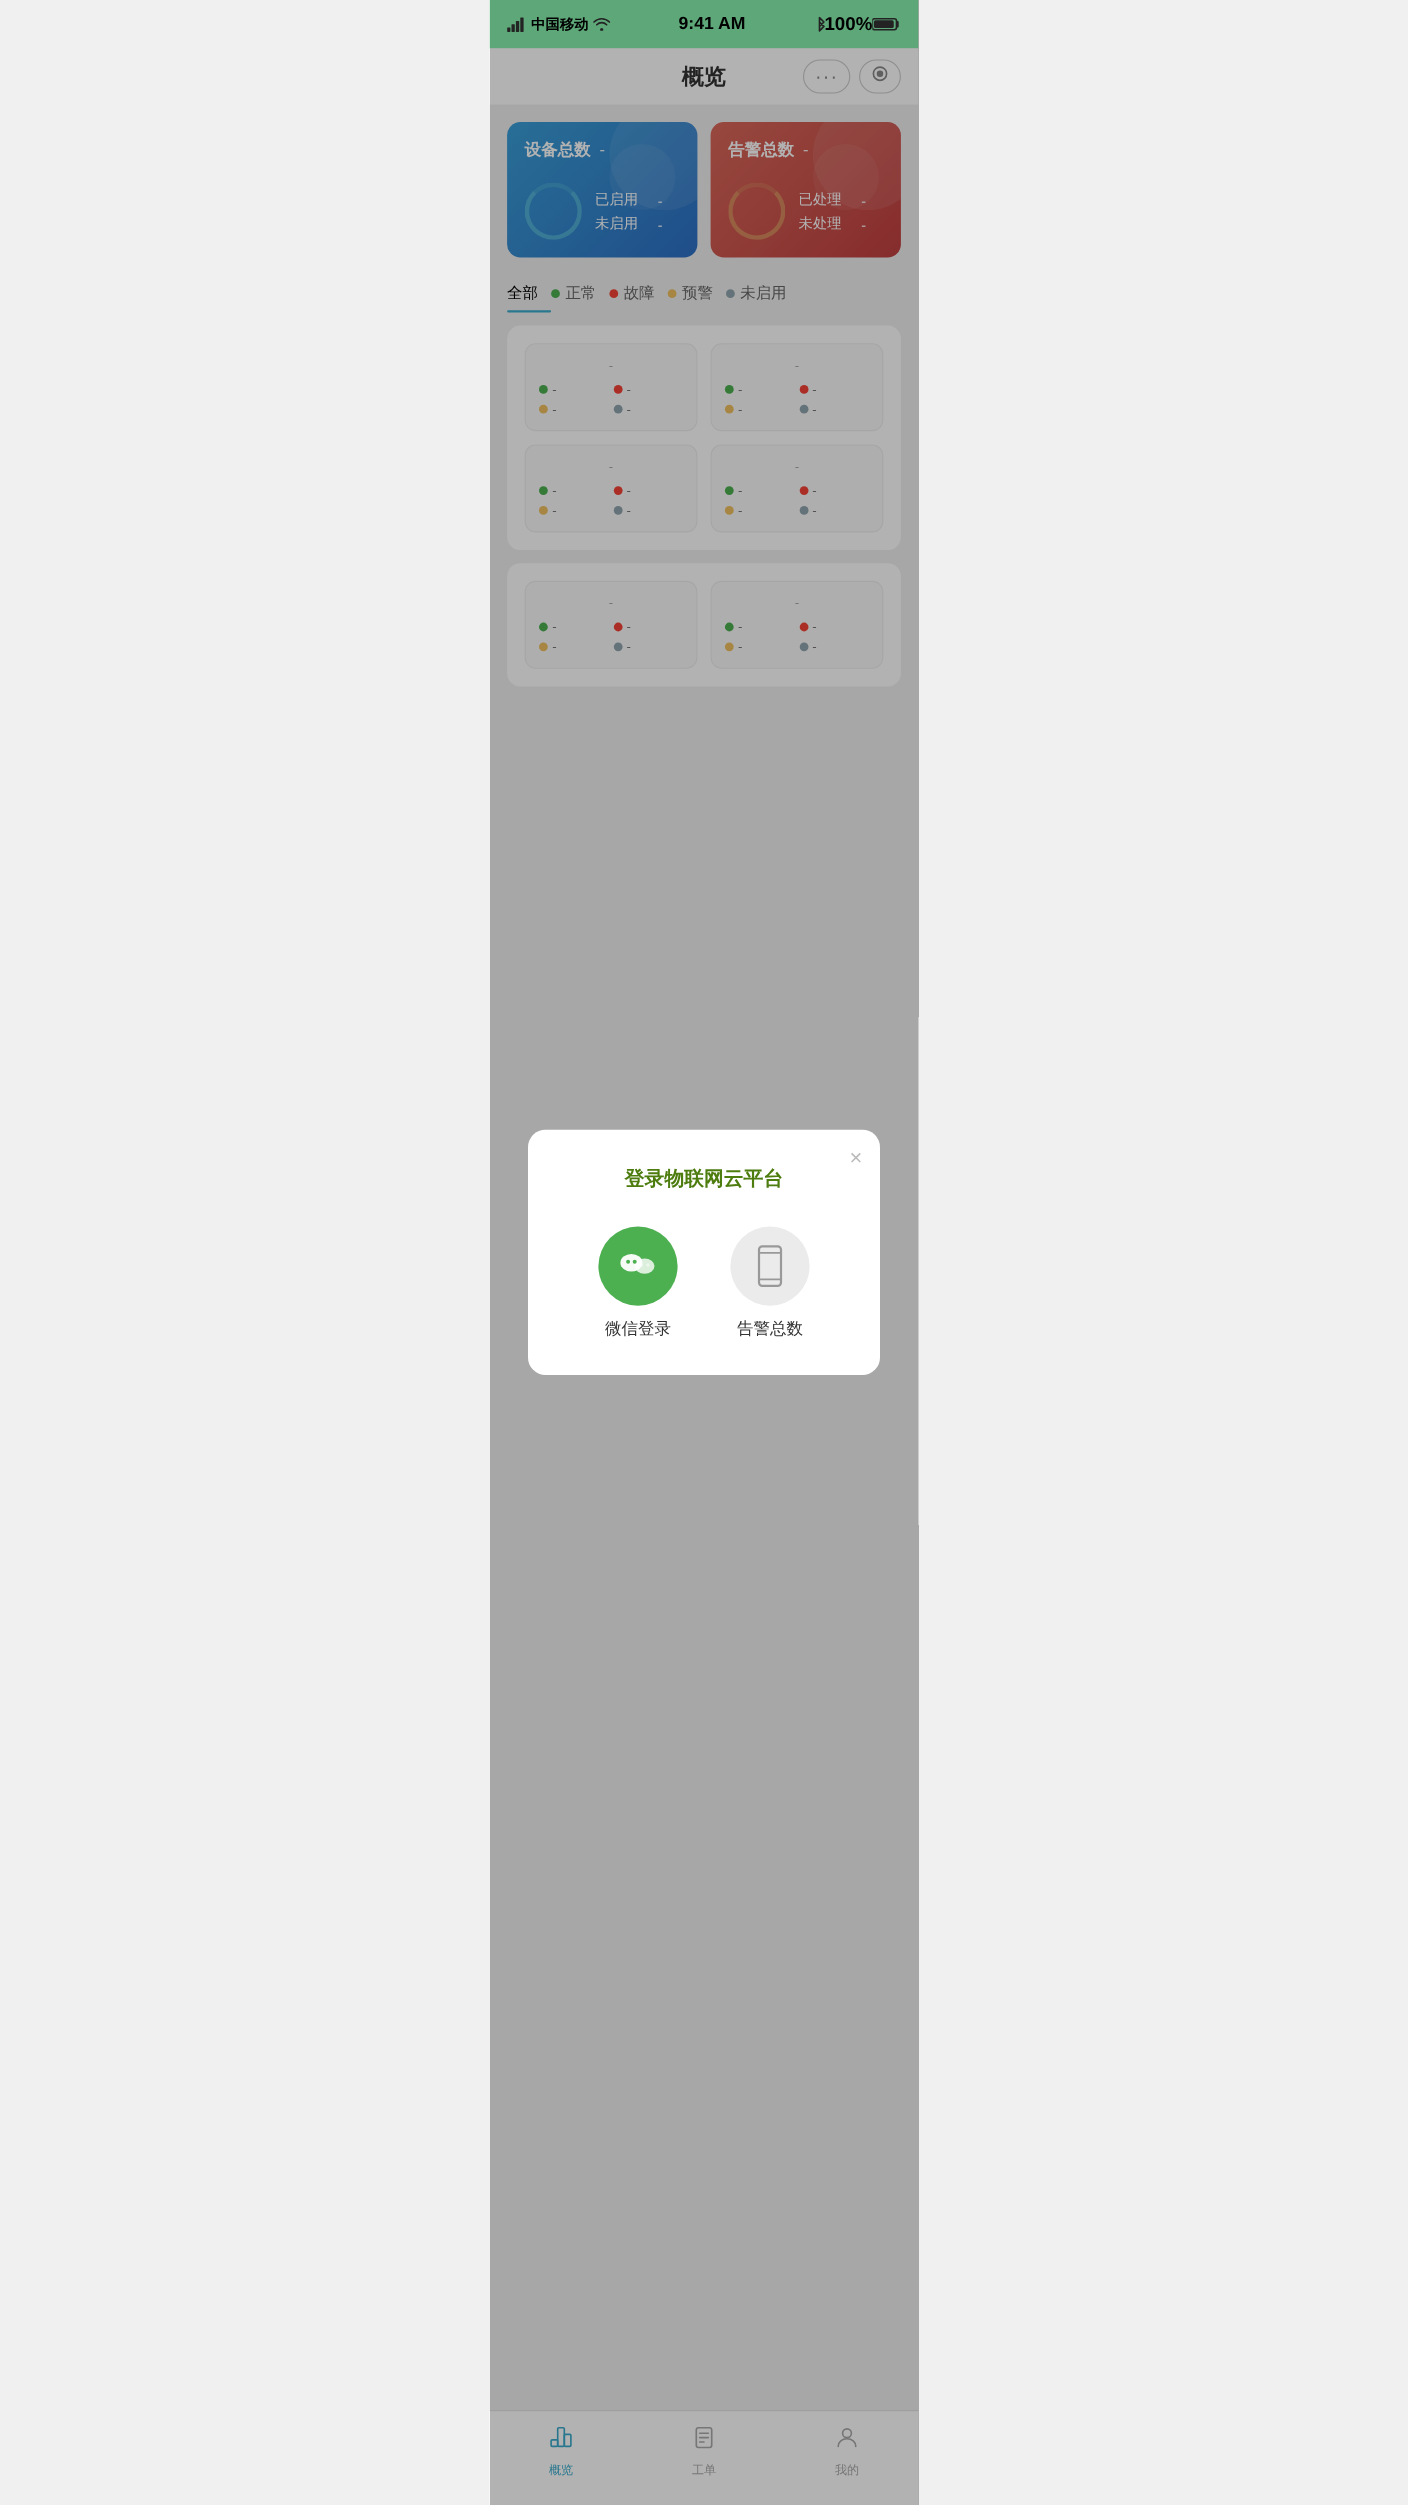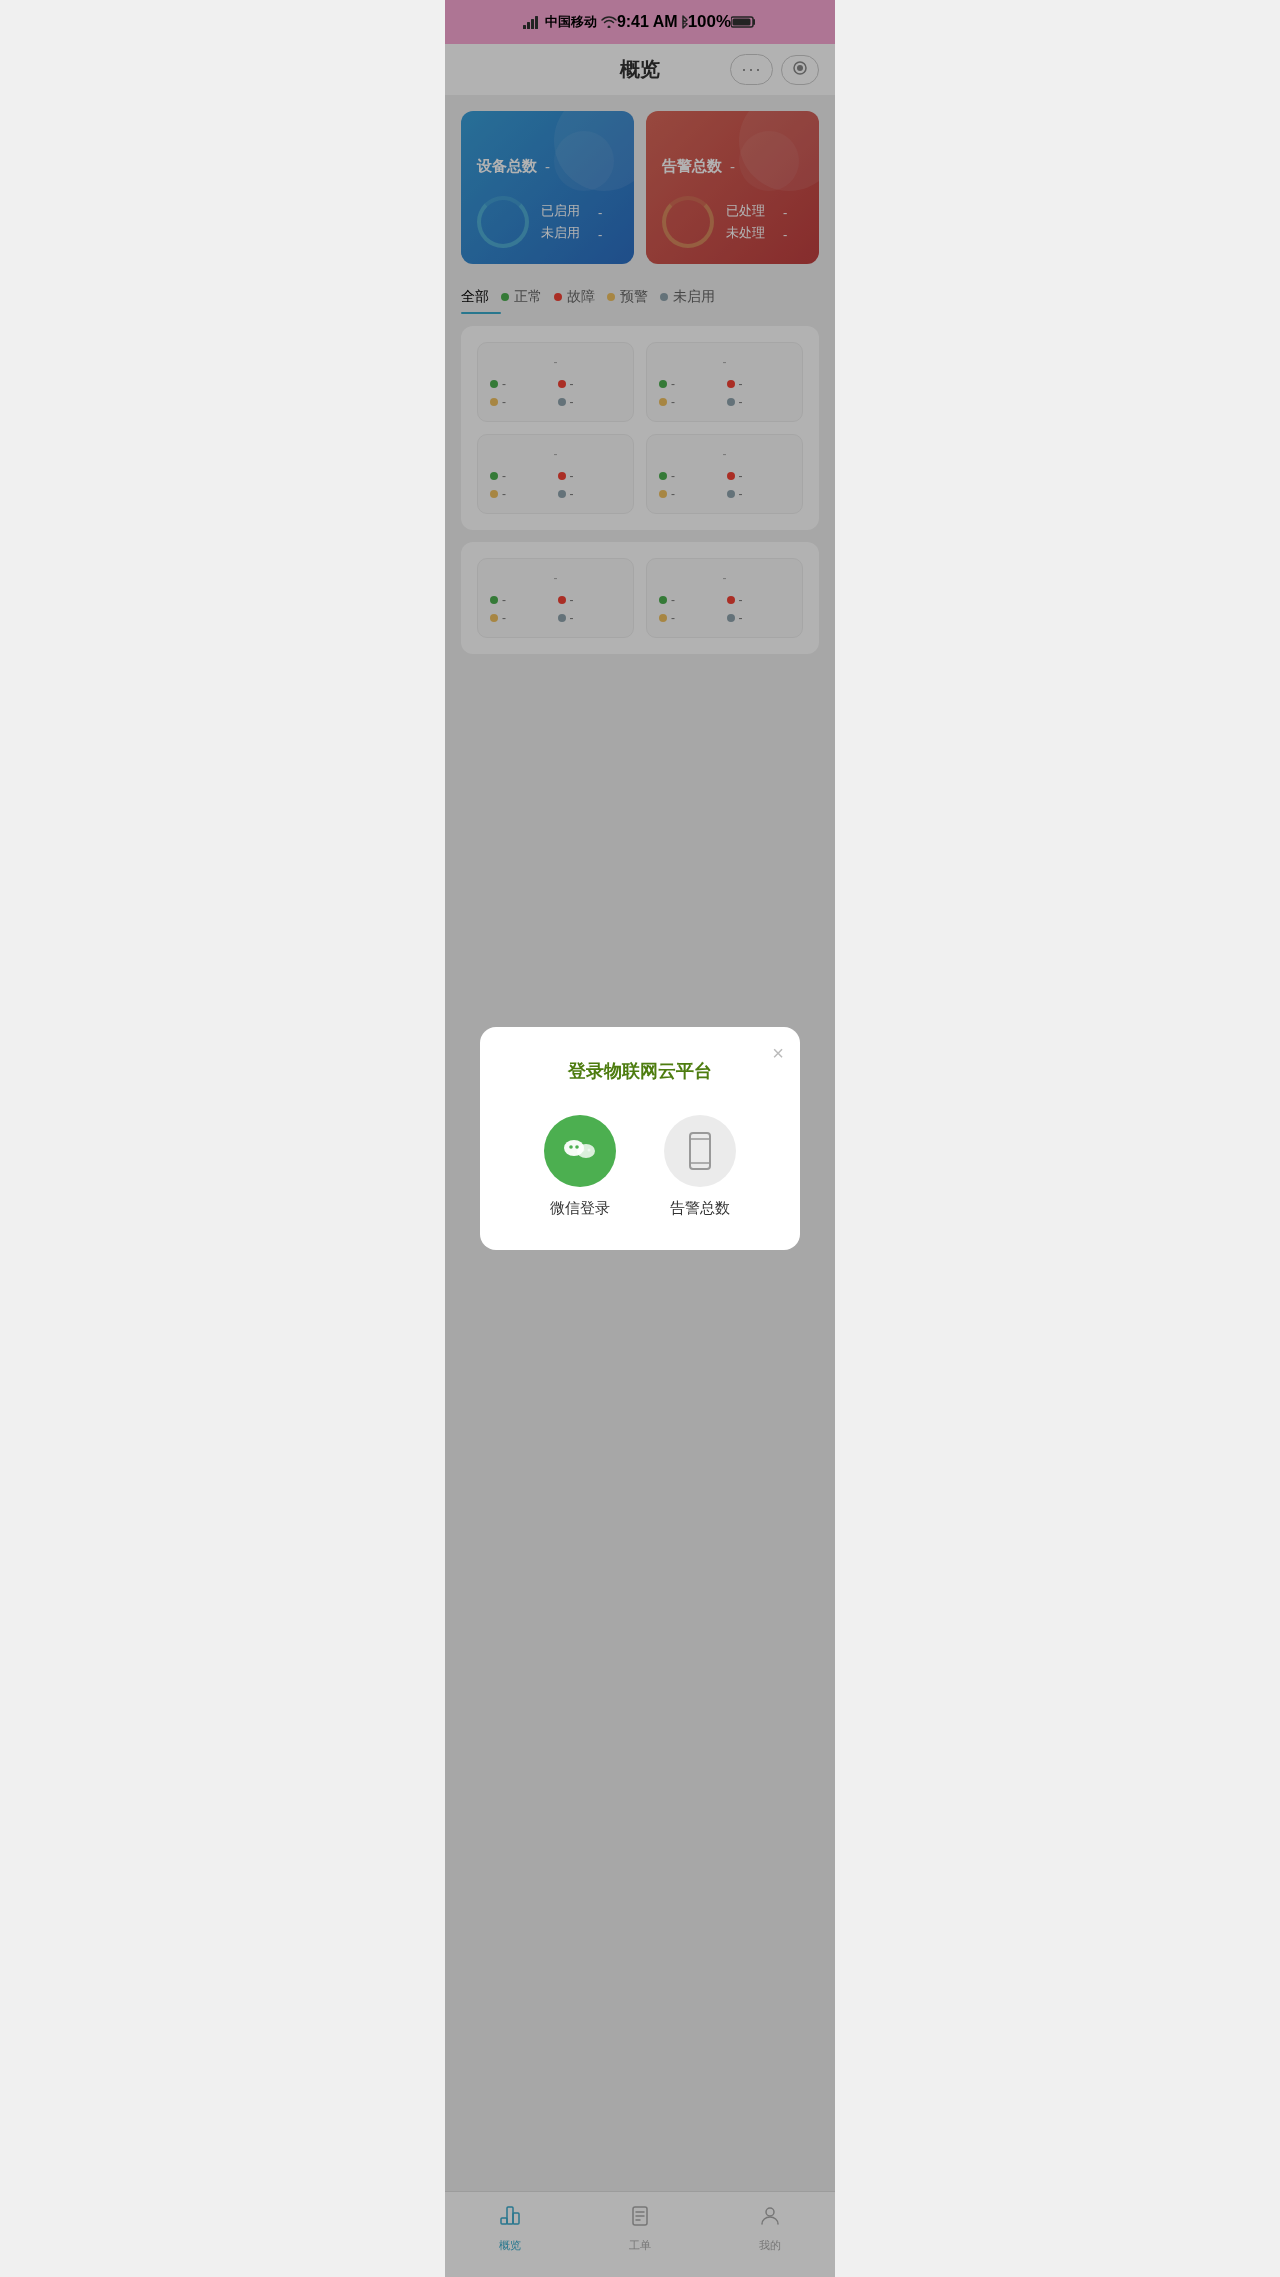--- a/index.html
+++ b/index.html
@@ -9,25 +9,25 @@
       background: #f0f0f0;
       width: 390px;
       min-height: 844px;
       margin: 0 auto;
       position: relative;
       overflow-x: hidden;
     }
 
     
     .status-bar {
-      background: #f9a8d4;
+      background: #86efac;
       height: 44px;
       display: flex;
       align-items: center;
-      justify-content: center;
+      justify-content: space-between;
       padding: 0 16px;
       font-size: 14px;
       font-weight: 600;
     }
     .status-left { display: flex; align-items: center; gap: 4px; font-size: 13px; }
     .status-center { font-size: 16px; font-weight: 600; }
     .status-right { display: flex; align-items: center; gap: 0; font-size: 17px; }
 
     
     .header {
@@ -90,21 +90,20 @@
     .stat-card.red {
       background: linear-gradient(135deg, #d9685a 0%, #c04040 100%);
     }
     .stat-card-title {
       font-size: 15px;
       font-weight: 600;
       margin-bottom: 8px;
       display: flex;
       align-items: center;
       gap: 8px;
-      margin-top: 30px;
     }
     .stat-detail { display: flex; align-items: center; margin-top: 20px; gap: 12px; }
     .stat-circle {
       width: 52px;
       height: 52px;
       border-radius: 50%;
       border: 4px solid rgba(255,255,255,0.4);
       flex-shrink: 0;
     }
     .stat-circle.blue-inner {

